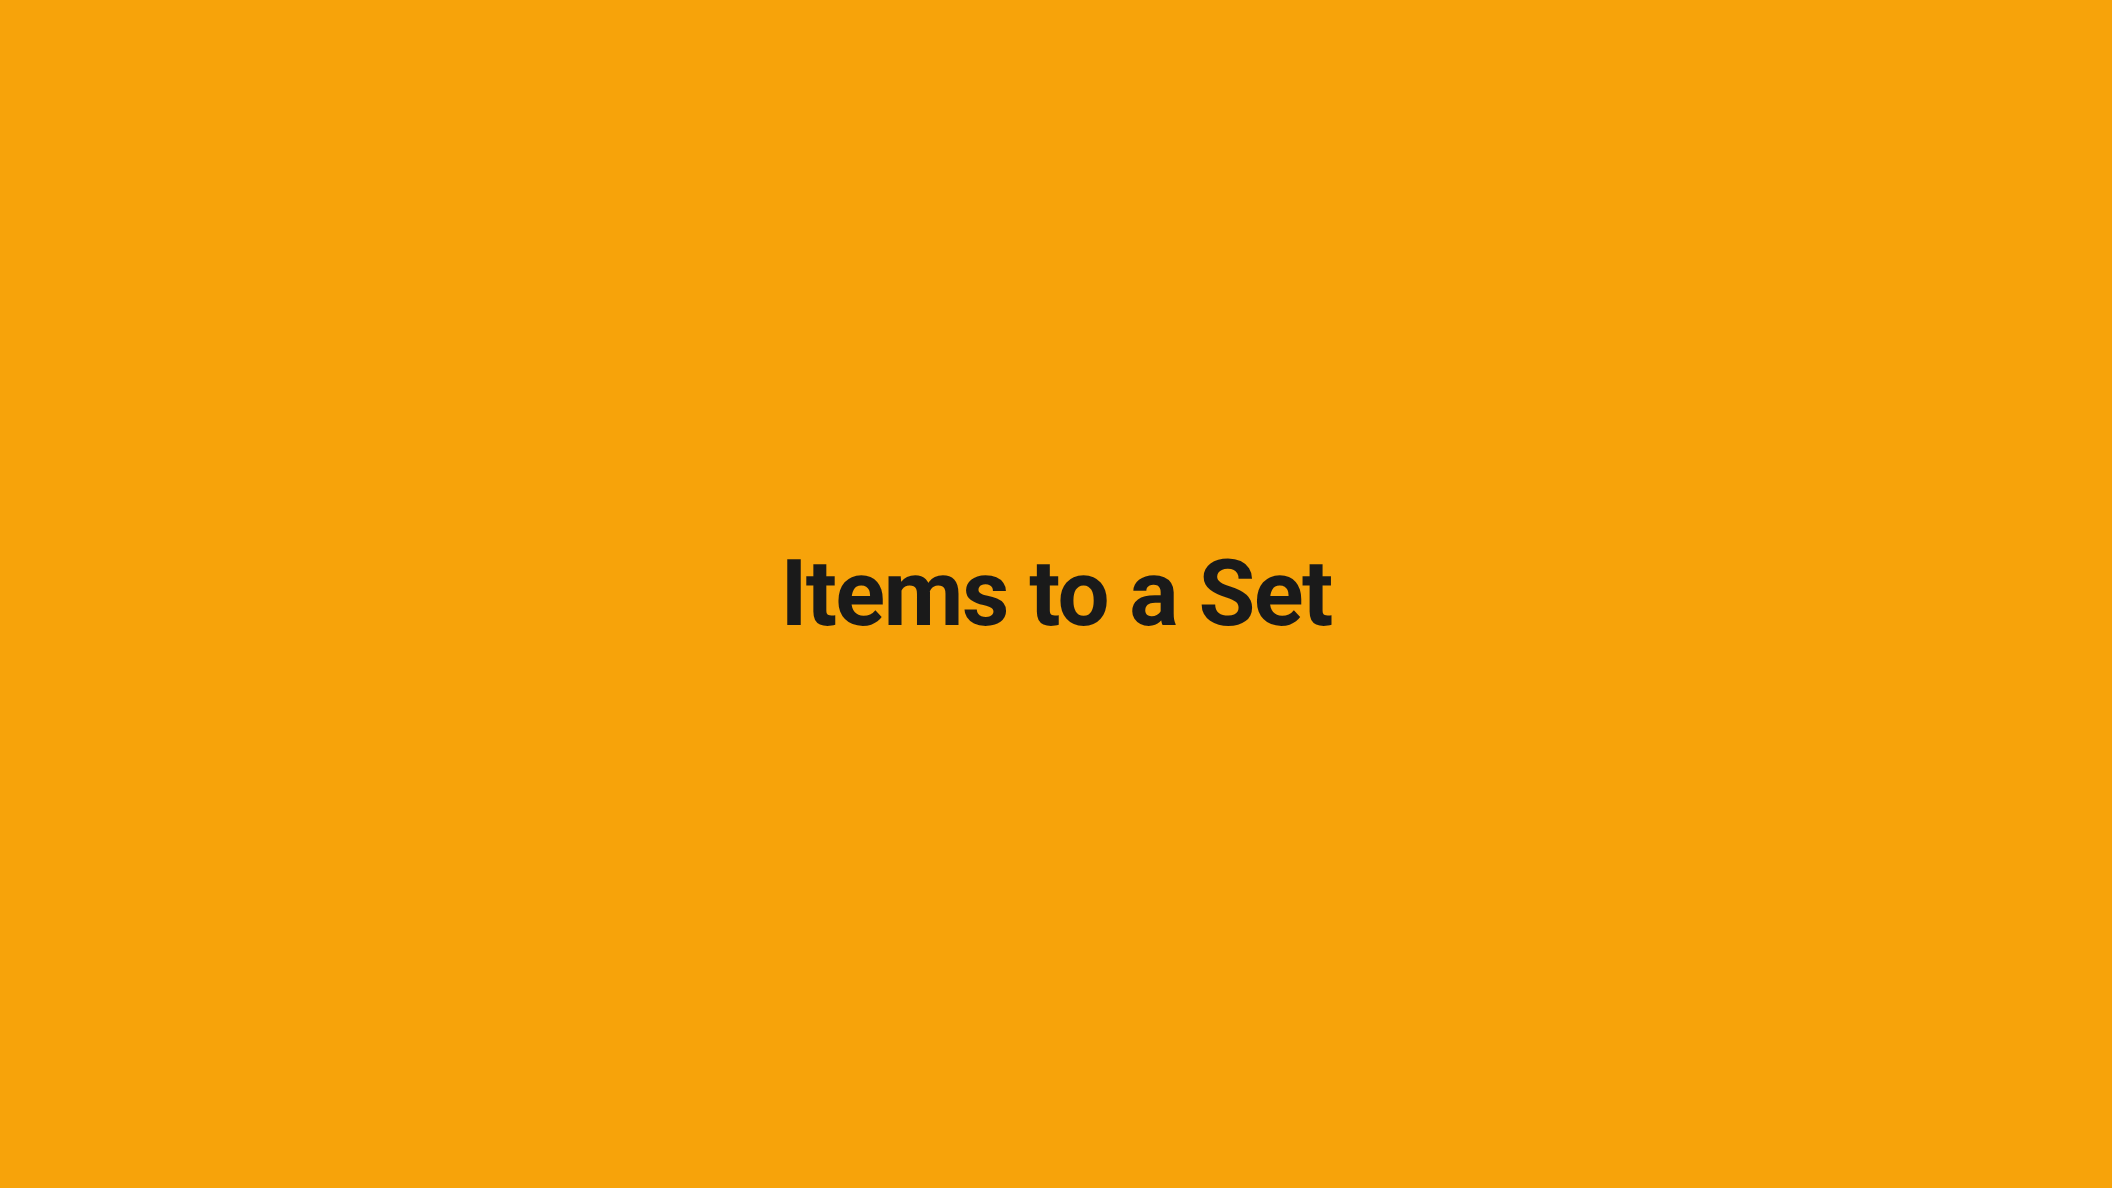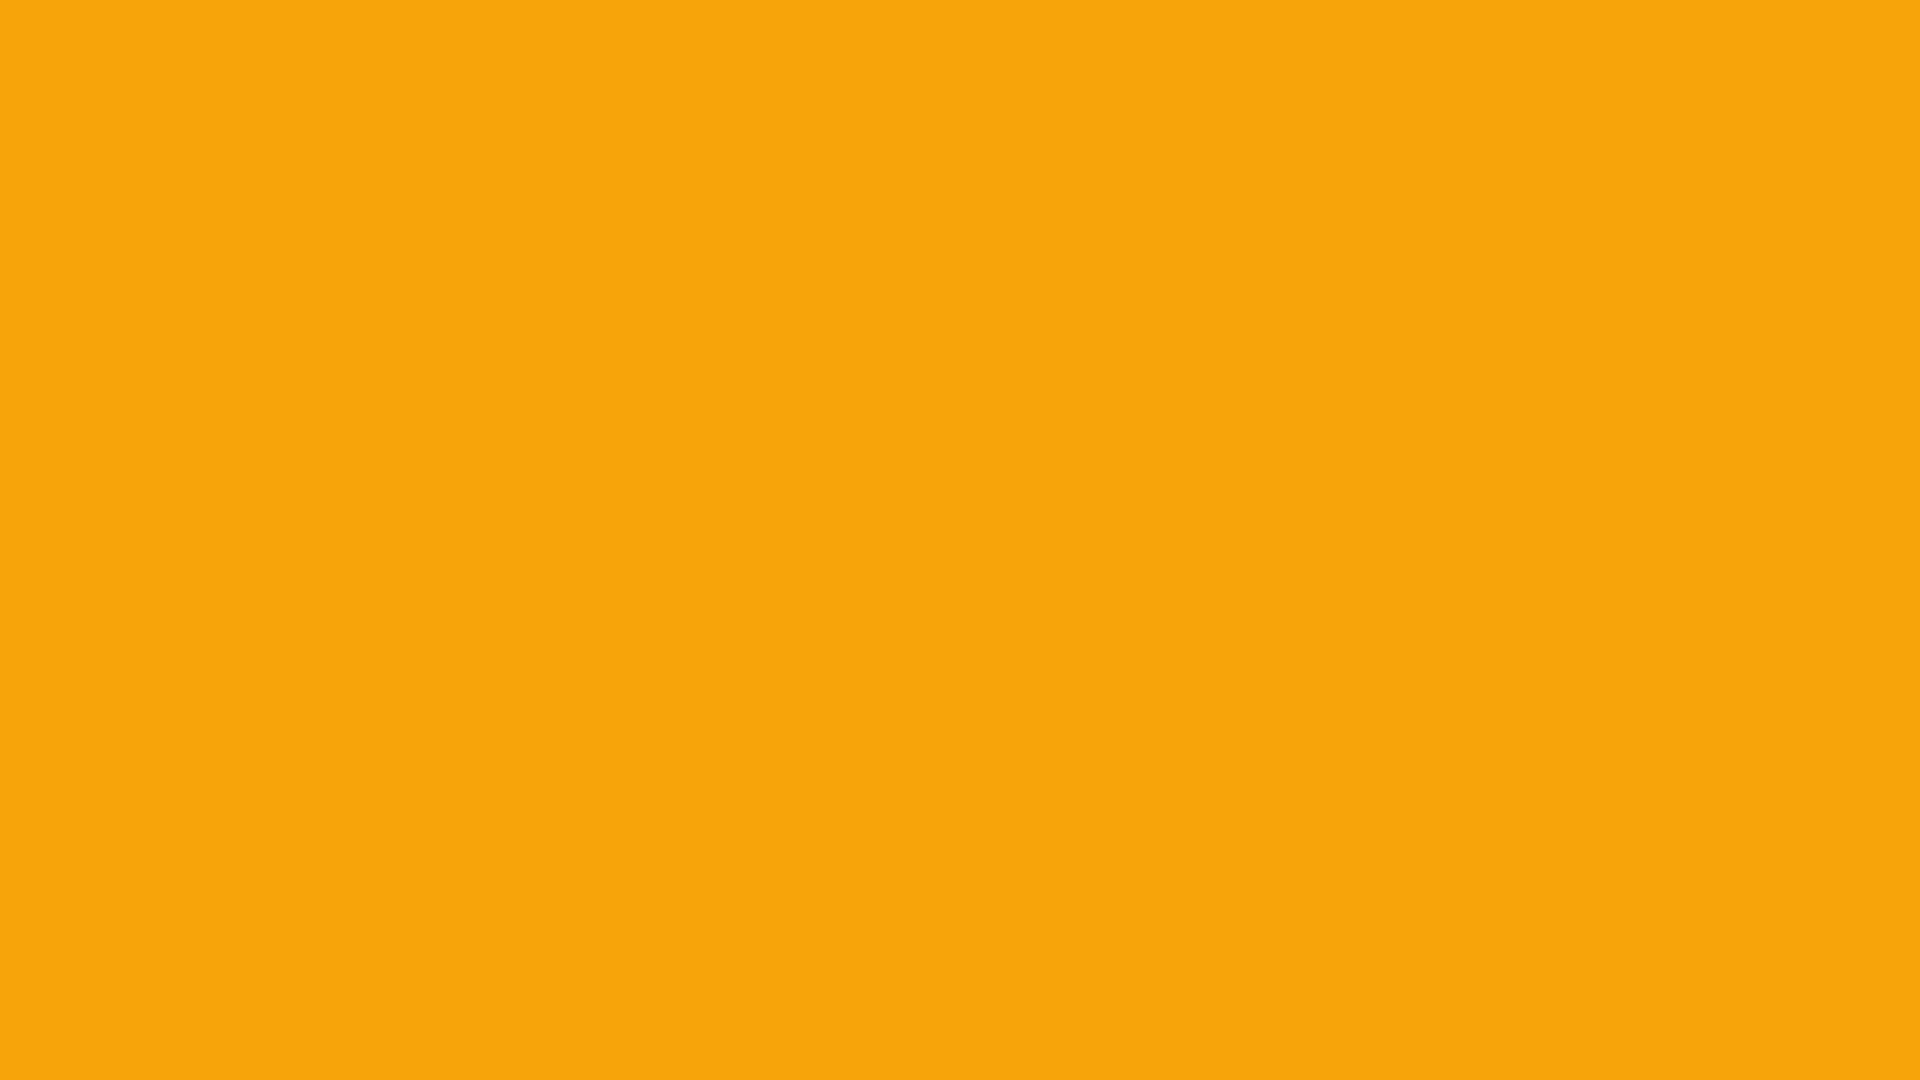--- a/index.html
+++ b/index.html
@@ -24,13 +24,14 @@
       font-weight: 700;
       color: #1a1a1a;
       line-height: 1.15;
       letter-spacing: -1.5px;
     }
   </style>
 </head>
 <body>
 
 <div class="title-container">
+  <div class="title-line">Items to a Set</div>
 </div>
 
 </body></html>

